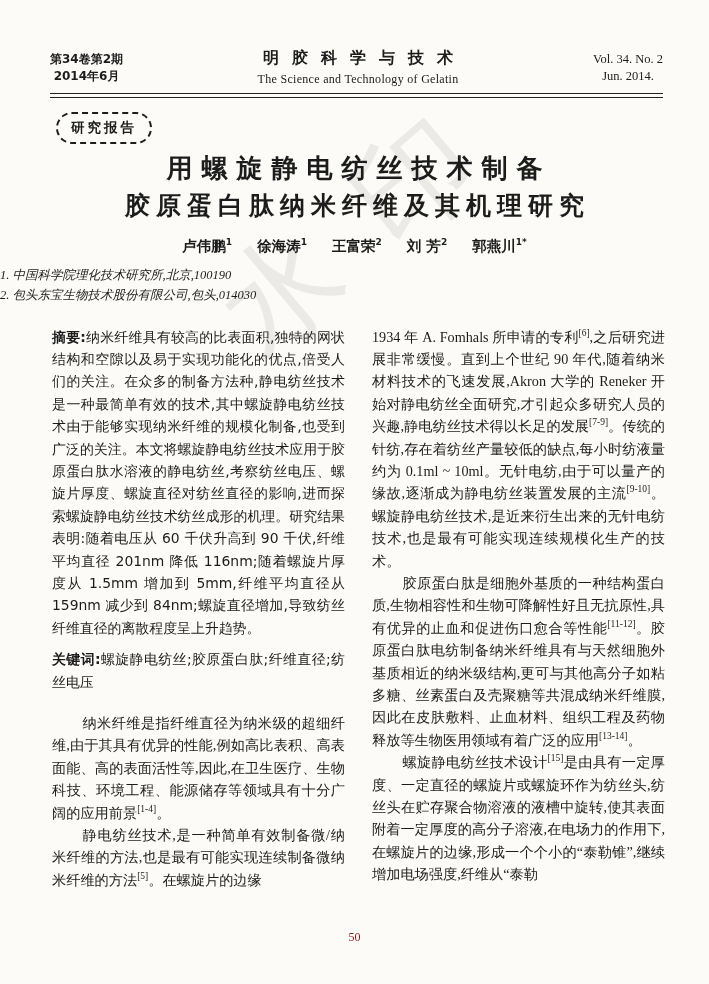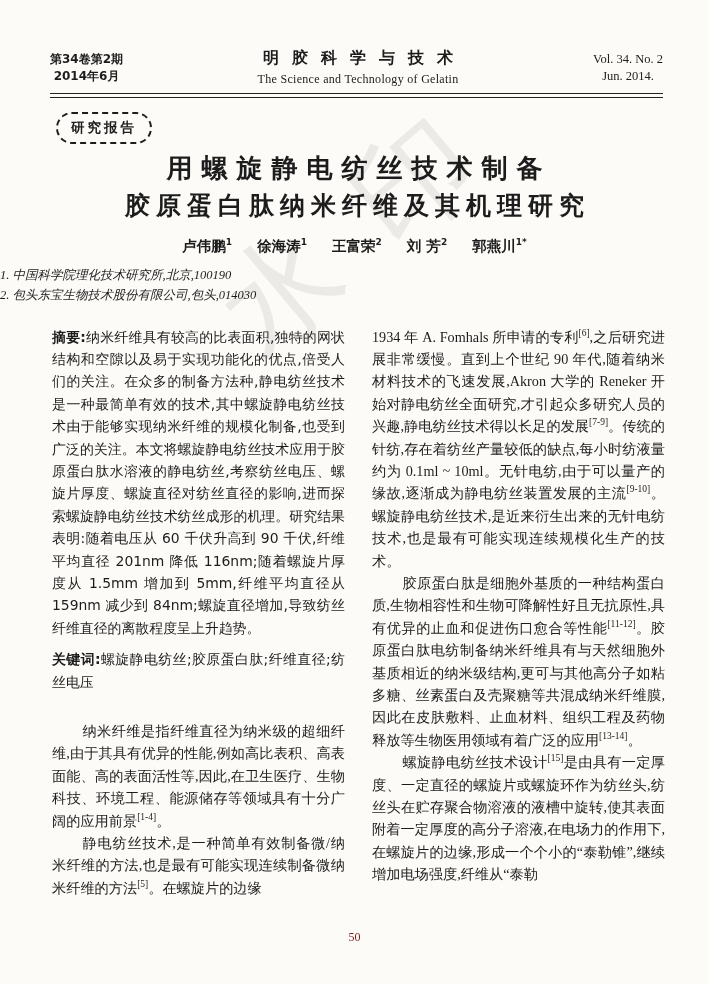--- a/index.html
+++ b/index.html
@@ -62,21 +62,21 @@
   
   .columns{
     position:relative;z-index:1;
     display:flex;gap:27px;
     margin:21px 44px 0 52px;
   }
   .col{width:50%;font-size:14.2px;line-height:22.4px;text-align:justify;}
   .para{margin:0;}
   .para.indent{text-indent:2.15em;}
   .abstract{font-family:"DejaVu Sans","Liberation Sans",sans-serif;font-size:13.9px;margin-bottom:9px;}
-  .keywords{font-family:"DejaVu Sans","Liberation Sans",sans-serif;font-size:13.9px;margin-bottom:27px;}
+  .keywords{font-family:"DejaVu Sans","Liberation Sans",sans-serif;font-size:13.9px;margin-bottom:19px;}
   .lbl{font-weight:bold;}
   sup{font-size:9.5px;line-height:0;vertical-align:super;}
   
   .footnote{position:absolute;left:54px;top:882px;width:300px;z-index:1;}
   .footnote-rule{width:160px;border-top:1.6px solid #222;margin-bottom:9px;}
   .footnote-text{font-size:12.5px;}
   .footnote-marker{margin:0 13px 0 8px;}
   .pageno{position:absolute;left:0;right:0;top:930px;text-align:center;font-size:12px;color:#7f1d1d;z-index:1;}
 </style>
 </head>

